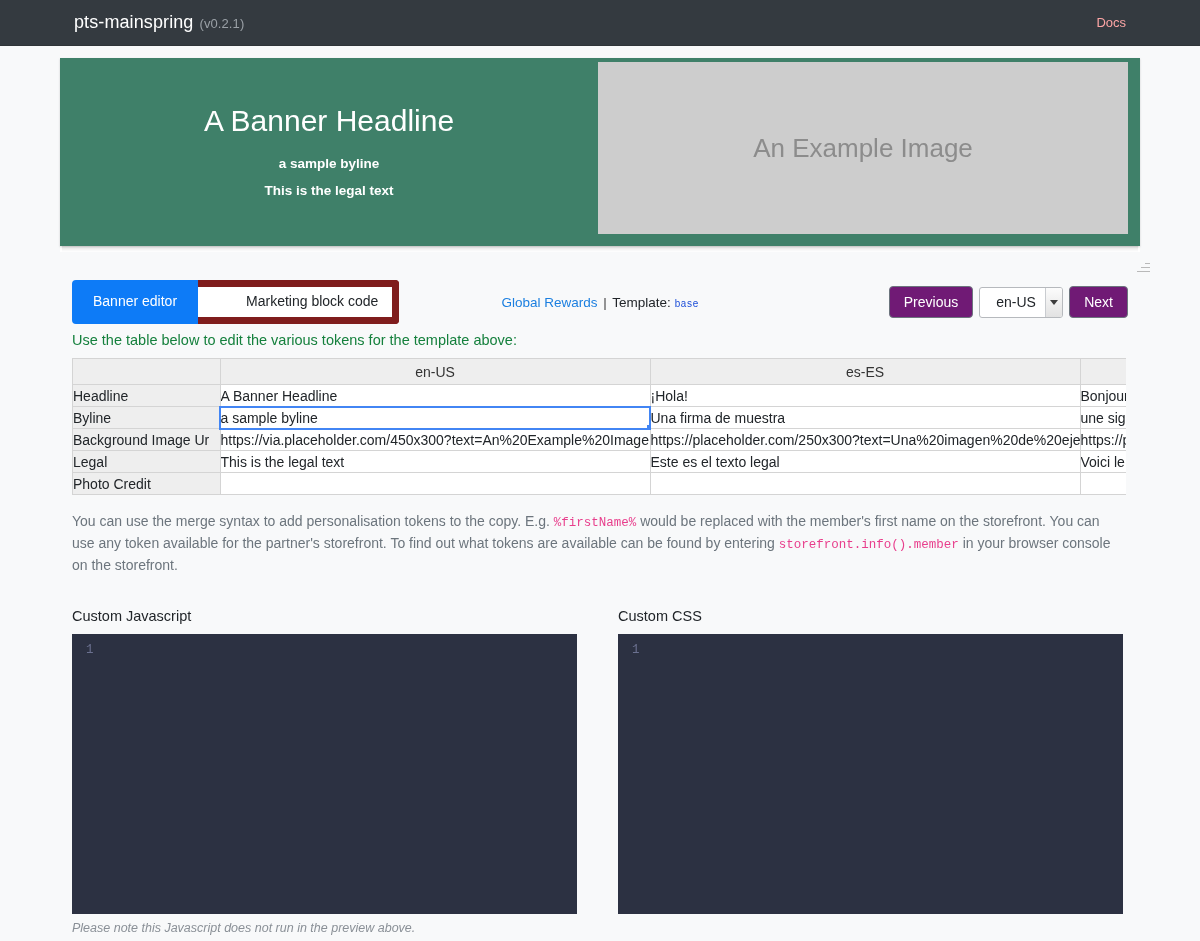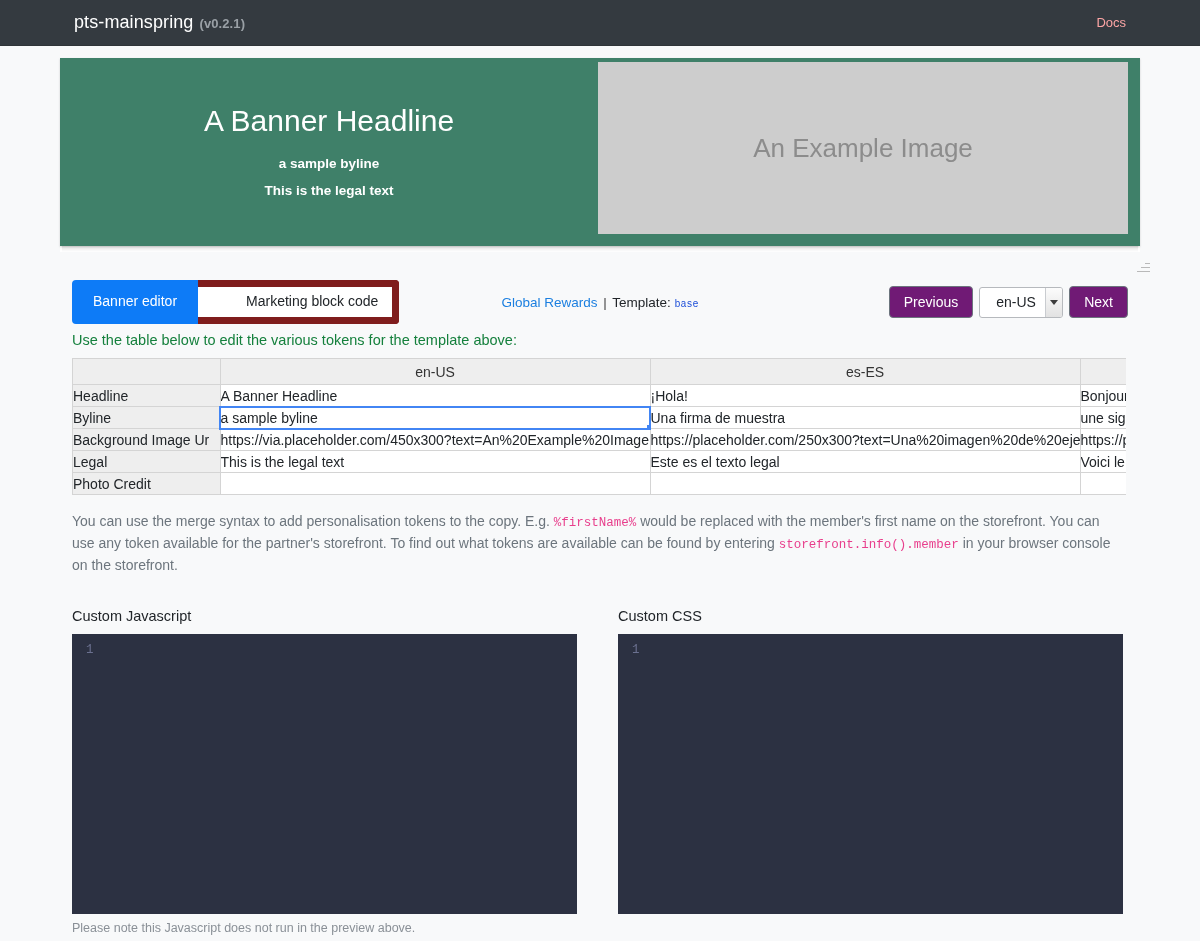--- a/index.html
+++ b/index.html
@@ -25,21 +25,21 @@
     color: #ffffff;
     font-size: 18px;
     font-weight: 400;
     letter-spacing: .1px;
     white-space: nowrap;
   }
   .brand .ver {
     color: #9aa0a6;
     font-size: 13px;
     margin-left: 6px;
-    font-weight: 700;
+    font-weight: 400;
   }
   .nav-link {
     color: #fca5a5;
     font-size: 13px;
     text-decoration: none;
     cursor: pointer;
   }
 
   
   .preview-wrap {
@@ -325,20 +325,21 @@
     left: 14px;
     top: 9px;
     color: #6b7190;
     font-family: "Liberation Mono", monospace;
     font-size: 12.5px;
   }
   .code-note {
     margin-top: 7px;
     font-size: 12.5px;
     color: #8a9097;
+    font-style: italic;
   }
 </style>
 </head>
 <body>
 
 <div class="navbar">
   <div class="brand">
     <span>pts-mainspring</span><span class="ver">(v0.2.1)</span>
   </div>
   <a class="nav-link">Docs</a>

